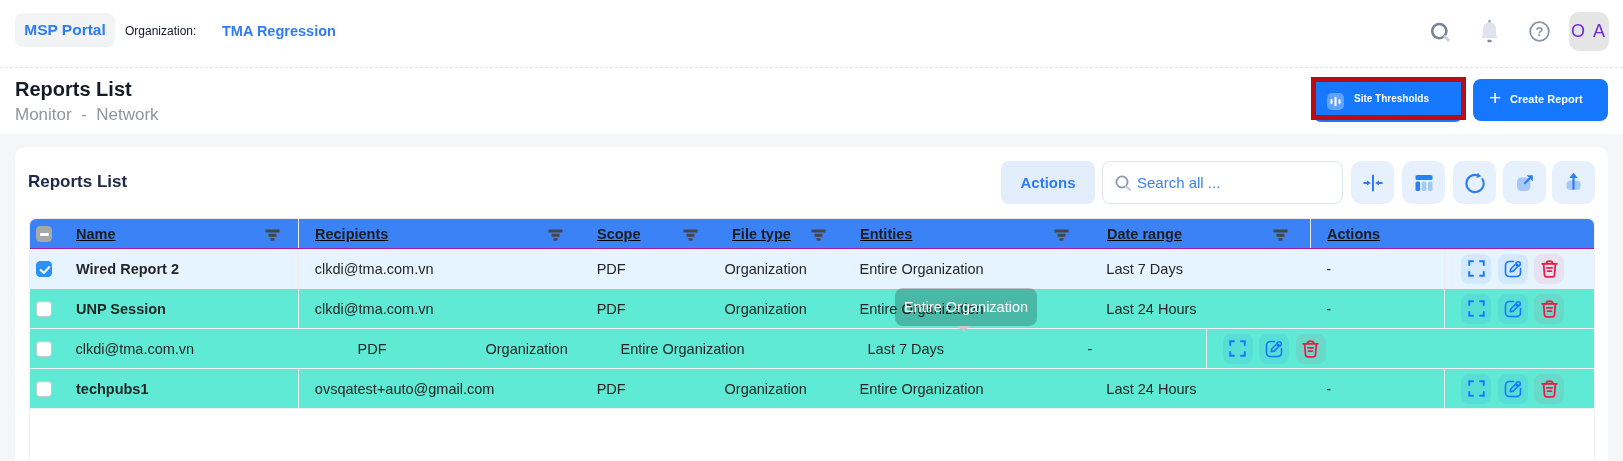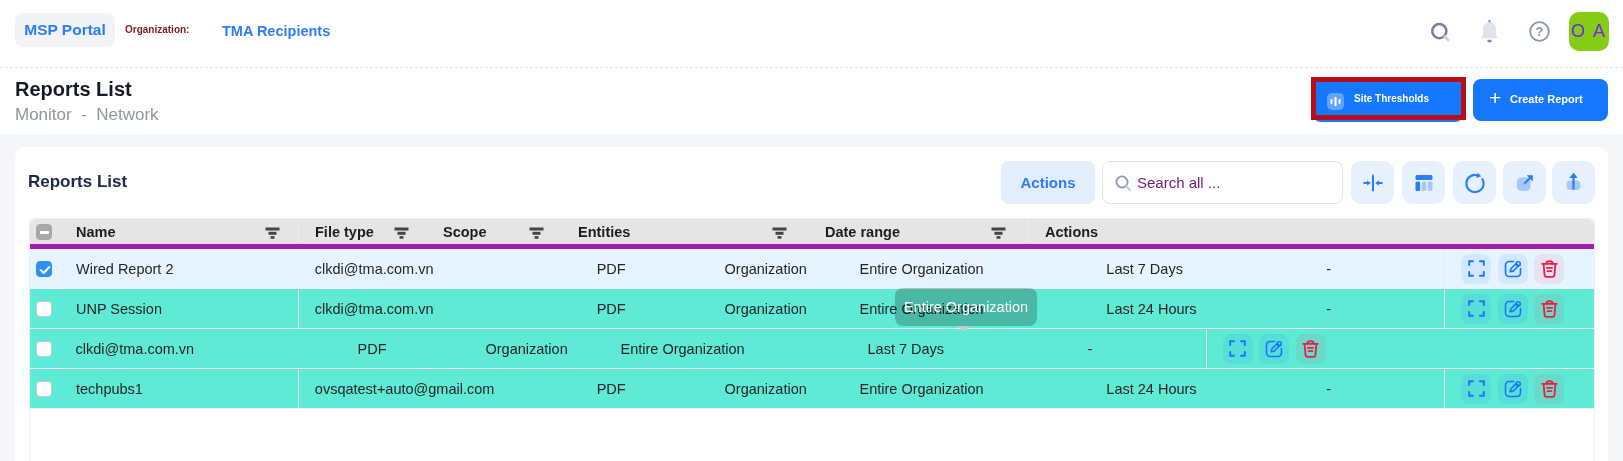--- a/index.html
+++ b/index.html
@@ -5,55 +5,55 @@
   * { margin:0; padding:0; box-sizing:border-box; }
   html,body { width:1623px; height:461px; overflow:hidden; }
   body { font-family:"Liberation Sans", sans-serif; background:#fff; }
   #root { position:relative; width:1623px; height:461px; overflow:hidden; }
   .abs { position:absolute; }
 
   
   #topbar { left:0; top:0; width:1623px; height:68px; background:#fff; border-bottom:1px dashed #e0e3e8; }
   #chip { left:15px; top:13px; width:100px; height:34px; background:#f2f3f5; border-radius:8px;
           color:#2e7cf6; font-size:15.5px; font-weight:bold; line-height:34px; text-align:center; }
-  #orglabel { left:125px; top:23.5px; font-size:10px; font-weight:bold; color:#7f1d1d; }
+  #orglabel { left:125px; top:23.5px; font-size:12px; font-weight:normal; color:#0f172a; }
   #orgval { left:222px; top:23px; font-size:14.5px; font-weight:bold; color:#2e7cf6; }
-  #avatar { left:1569px; top:12px; width:40px; height:39px; background:#84cc16; border-radius:10px;
+  #avatar { left:1569px; top:12px; width:40px; height:39px; background:#e5e5e5; border-radius:10px;
             color:#6d2be0; font-size:18px; font-weight:normal; line-height:39px; text-align:center; letter-spacing:2px; }
 
   
   #pagehead { left:0; top:69px; width:1623px; height:65px; background:#fff; }
   #ptitle { left:15px; top:78px; font-size:20px; font-weight:bold; color:#141a26; }
   #pcrumb { left:15px; top:105px; font-size:17px; color:#90959e; }
   .bluebtn { background:#1677ff; border-radius:8px; color:#fff; font-weight:bold; font-size:14.5px; white-space:nowrap; }
   #sitebtn { left:1313px; top:79px; width:150px; height:43px; }
   #redbox { left:1311px; top:77px; width:155px; height:43px; border:5px solid #b90d15; }
   #createbtn { left:1473px; top:79px; width:135px; height:42px; }
 
   
   #grayarea { left:0; top:134px; width:1623px; height:327px; background:#f5f6f7; }
   #card { left:15px; top:147px; width:1593px; height:314px; background:#fff; border-radius:10px 10px 0 0; }
   #cardtitle { left:13px; top:25px; font-size:17px; font-weight:bold; color:#21294a; }
 
   
   #actbtn { left:986px; top:14px; width:94px; height:43px; background:#e3eefc; border-radius:8px;
             color:#2e7cf6; font-size:15px; font-weight:bold; line-height:43px; text-align:center; }
   #searchbox { left:1087px; top:14px; width:241px; height:43px; background:#fff; border:1px solid #dfe3ec; border-radius:8px; }
-  #searchbox span { position:absolute; left:34px; top:12px; font-size:15px; color:#701a75; }
+  #searchbox span { position:absolute; left:34px; top:12px; font-size:15px; color:#3b82f6; }
   .iconbtn { top:14px; width:43px; height:43px; background:#e7f0fd; border-radius:10px; display:flex; align-items:center; justify-content:center; }
 
   
   #tbl { left:13.5px; top:71px; width:1566px; height:243px; border:1px solid #efefef; border-bottom:none; border-radius:6px 6px 0 0; background:#fff; }
-  .hrow { display:flex; height:30px; background:#e5e5e5; border-bottom:5px solid #a21caf; border-radius:6px 6px 0 0; }
+  .hrow { display:flex; height:30px; background:#3b82f6; border-bottom:1px solid #a21caf; border-radius:6px 6px 0 0;text-decoration:underline; }
   .trow { display:flex; height:40px; background:#5eead4; border-bottom:1px solid #f0f0f0; }
   .trow.sel { background:#e6f4ff; }
   .cell { display:flex; align-items:center; padding-left:16px; font-size:14.5px; color:#262626; overflow:hidden; white-space:nowrap; }
   .hrow .cell { font-weight:bold; color:#1d1d1f; }
   .c0 { width:30px; padding-left:6px; }
-  .c1 { width:239.5px; padding-left:16.5px; border-right:1px solid #ececec; }
+  .c1 { width:239.5px; padding-left:16.5px; border-right:1px solid #ececec;font-weight:bold; }
   .c2 { width:282px; }
   .c3 { width:128px; }
   .c4 { width:135px; }
   .c5 { width:247px; }
   .c6 { width:220px; }
   .c7 { width:135px; }
   .c8 { width:149.5px; border-left:1px solid #ececec; margin-left:-1px; }
   .filt { margin-left:auto; margin-right:18px; margin-top:2px; }
   .cb { width:16px; height:16px; border-radius:4px; border:1px solid #c9c9c9; background:#fff; }
   .cb.ind { background:#a8a8a8; border-color:#a8a8a8; position:relative; }
@@ -70,21 +70,21 @@
   #tooltip::after { content:""; position:absolute; left:61px; bottom:-5.5px; width:15px; height:6px;
                     background:#c9c9c9; clip-path:polygon(0 0,100% 0,50% 100%); }
 </style>
 </head>
 <body>
 <div id="root">
 
   <div id="topbar" class="abs"></div>
   <div id="chip" class="abs">MSP Portal</div>
   <div id="orglabel" class="abs">Organization:</div>
-  <div id="orgval" class="abs">TMA Recipients</div>
+  <div id="orgval" class="abs">TMA Regression</div>
   <svg class="abs" style="left:1430px;top:21.5px" width="22" height="22" viewBox="0 0 22 22">
     <circle cx="9.3" cy="9.1" r="7.1" fill="none" stroke="#75839c" stroke-width="2.6"></circle>
     <line x1="14.8" y1="14.6" x2="18.2" y2="18" stroke="#ccd2dc" stroke-width="2.9" stroke-linecap="round"></line>
   </svg>
   <svg class="abs" style="left:1478px;top:19px" width="23" height="25" viewBox="0 0 23 25">
     <rect x="10.3" y="0.8" width="2.4" height="4" rx="1.1" fill="#8a9ab5"></rect>
     <path d="M11.5 3.2 C6.8 3.2 4.9 6.9 4.9 10.8 L4.9 16.2 L3.2 19.2 L19.8 19.2 L18.1 16.2 L18.1 10.8 C18.1 6.9 16.2 3.2 11.5 3.2 Z" fill="#dee3ec"></path>
     <rect x="9.3" y="20.8" width="4.4" height="2.4" rx="1.2" fill="#7c8aa5"></rect>
   </svg>
   <svg class="abs" style="left:1529px;top:21px" width="21" height="21" viewBox="0 0 21 21">
@@ -165,26 +165,31 @@
     <div id="tbl" class="abs">
       <div class="hrow">
         <div class="cell c0">
             <span class="cb ind"></span>
           </div>
         <div class="cell c1">Name<svg class="filt" width="15" height="12" viewBox="0 0 15 12">
               <rect x="0.5" y="0.5" width="14" height="3" fill="#454545"></rect>
               <rect x="3.5" y="4.8" width="8" height="3" fill="#454545"></rect>
               <rect x="5.5" y="9.1" width="4" height="2.6" fill="#454545"></rect>
             </svg></div>
+        <div class="cell c2">Recipients<svg class="filt" width="15" height="12" viewBox="0 0 15 12">
+              <rect x="0.5" y="0.5" width="14" height="3" fill="#454545"></rect>
+              <rect x="3.5" y="4.8" width="8" height="3" fill="#454545"></rect>
+              <rect x="5.5" y="9.1" width="4" height="2.6" fill="#454545"></rect>
+            </svg></div>
+        <div class="cell c4">Scope<svg class="filt" width="15" height="12" viewBox="0 0 15 12">
+              <rect x="0.5" y="0.5" width="14" height="3" fill="#454545"></rect>
+              <rect x="3.5" y="4.8" width="8" height="3" fill="#454545"></rect>
+              <rect x="5.5" y="9.1" width="4" height="2.6" fill="#454545"></rect>
+            </svg></div>
         <div class="cell c3">File type<svg class="filt" width="15" height="12" viewBox="0 0 15 12">
-              <rect x="0.5" y="0.5" width="14" height="3" fill="#454545"></rect>
-              <rect x="3.5" y="4.8" width="8" height="3" fill="#454545"></rect>
-              <rect x="5.5" y="9.1" width="4" height="2.6" fill="#454545"></rect>
-            </svg></div>
-        <div class="cell c4">Scope<svg class="filt" width="15" height="12" viewBox="0 0 15 12">
               <rect x="0.5" y="0.5" width="14" height="3" fill="#454545"></rect>
               <rect x="3.5" y="4.8" width="8" height="3" fill="#454545"></rect>
               <rect x="5.5" y="9.1" width="4" height="2.6" fill="#454545"></rect>
             </svg></div>
         <div class="cell c5">Entities<svg class="filt" style="margin-right:22px" width="15" height="12" viewBox="0 0 15 12">
               <rect x="0.5" y="0.5" width="14" height="3" fill="#454545"></rect>
               <rect x="3.5" y="4.8" width="8" height="3" fill="#454545"></rect>
               <rect x="5.5" y="9.1" width="4" height="2.6" fill="#454545"></rect>
             </svg></div>
         <div class="cell c6">Date range<svg class="filt" style="margin-right:23px" width="15" height="12" viewBox="0 0 15 12">

